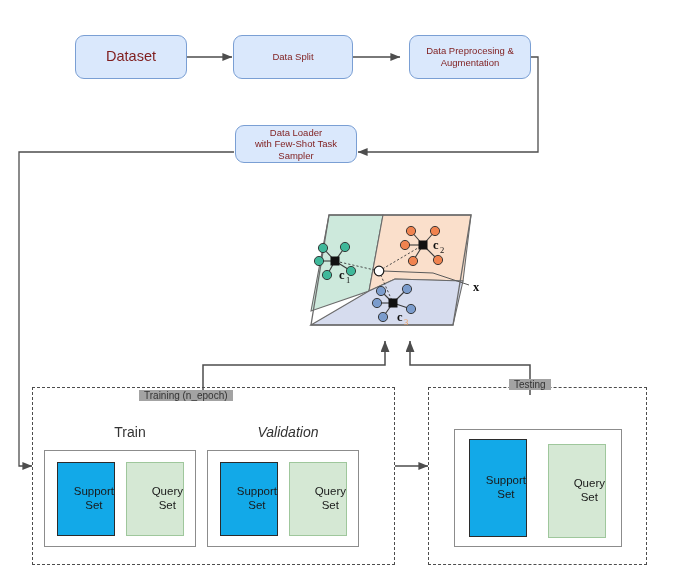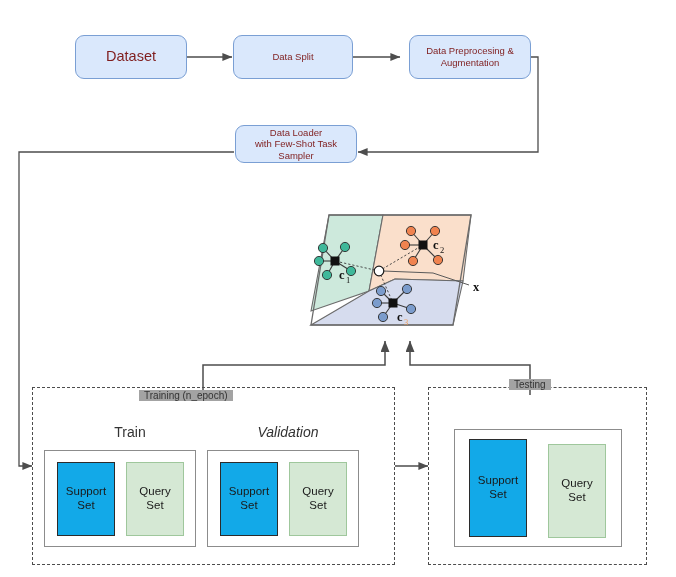--- a/index.html
+++ b/index.html
@@ -66,21 +66,21 @@
     color: #333333;
     text-align: center;
     white-space: nowrap;
   }
 
   
   .setbox {
     box-sizing: border-box;
     display: flex;
     align-items: center;
-    justify-content: center;
+    justify-content: flex-end;
     text-align: center;
     font-size: 11.5px;
     line-height: 1.18;
     color: #1a1a1a;
   }
   .setbox.support {
     background: #12a9e8;
     border: 1.4px solid #2b2b2b;
   }
   .setbox.query {

